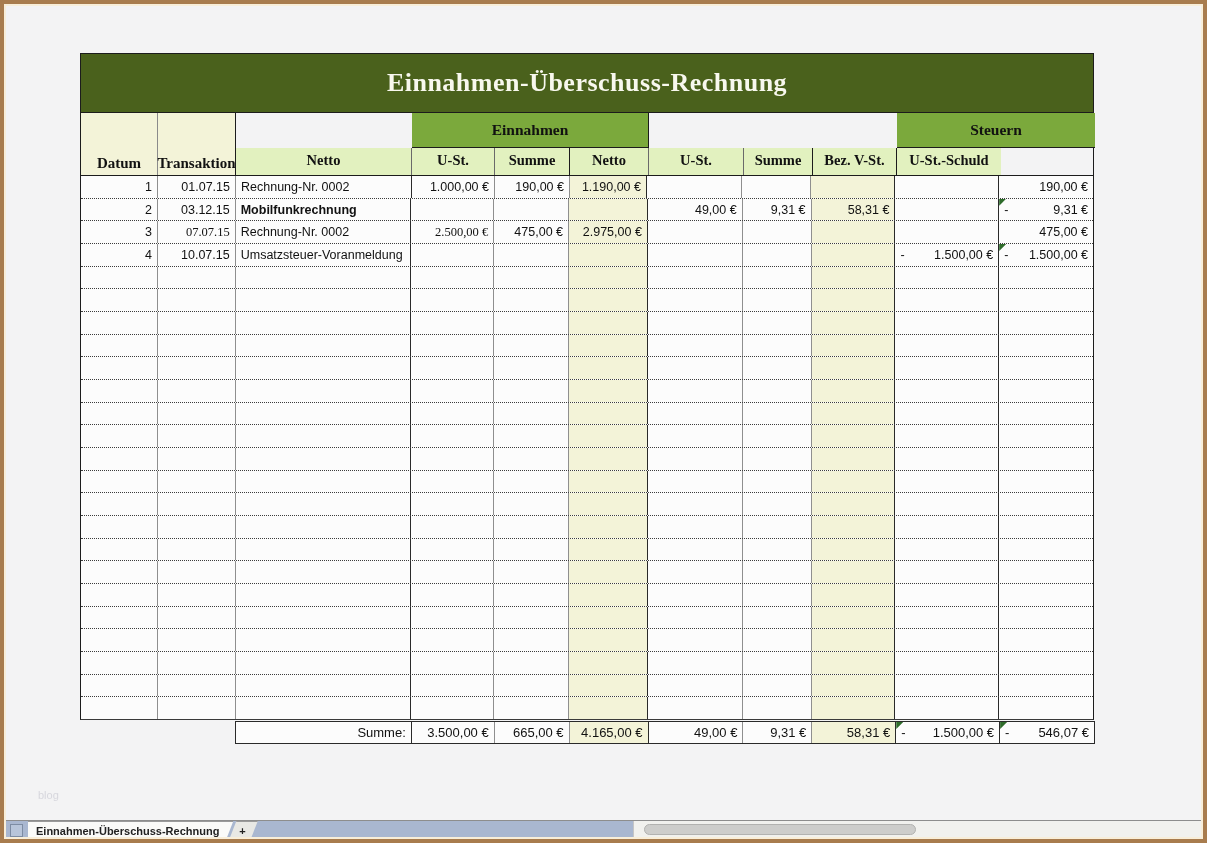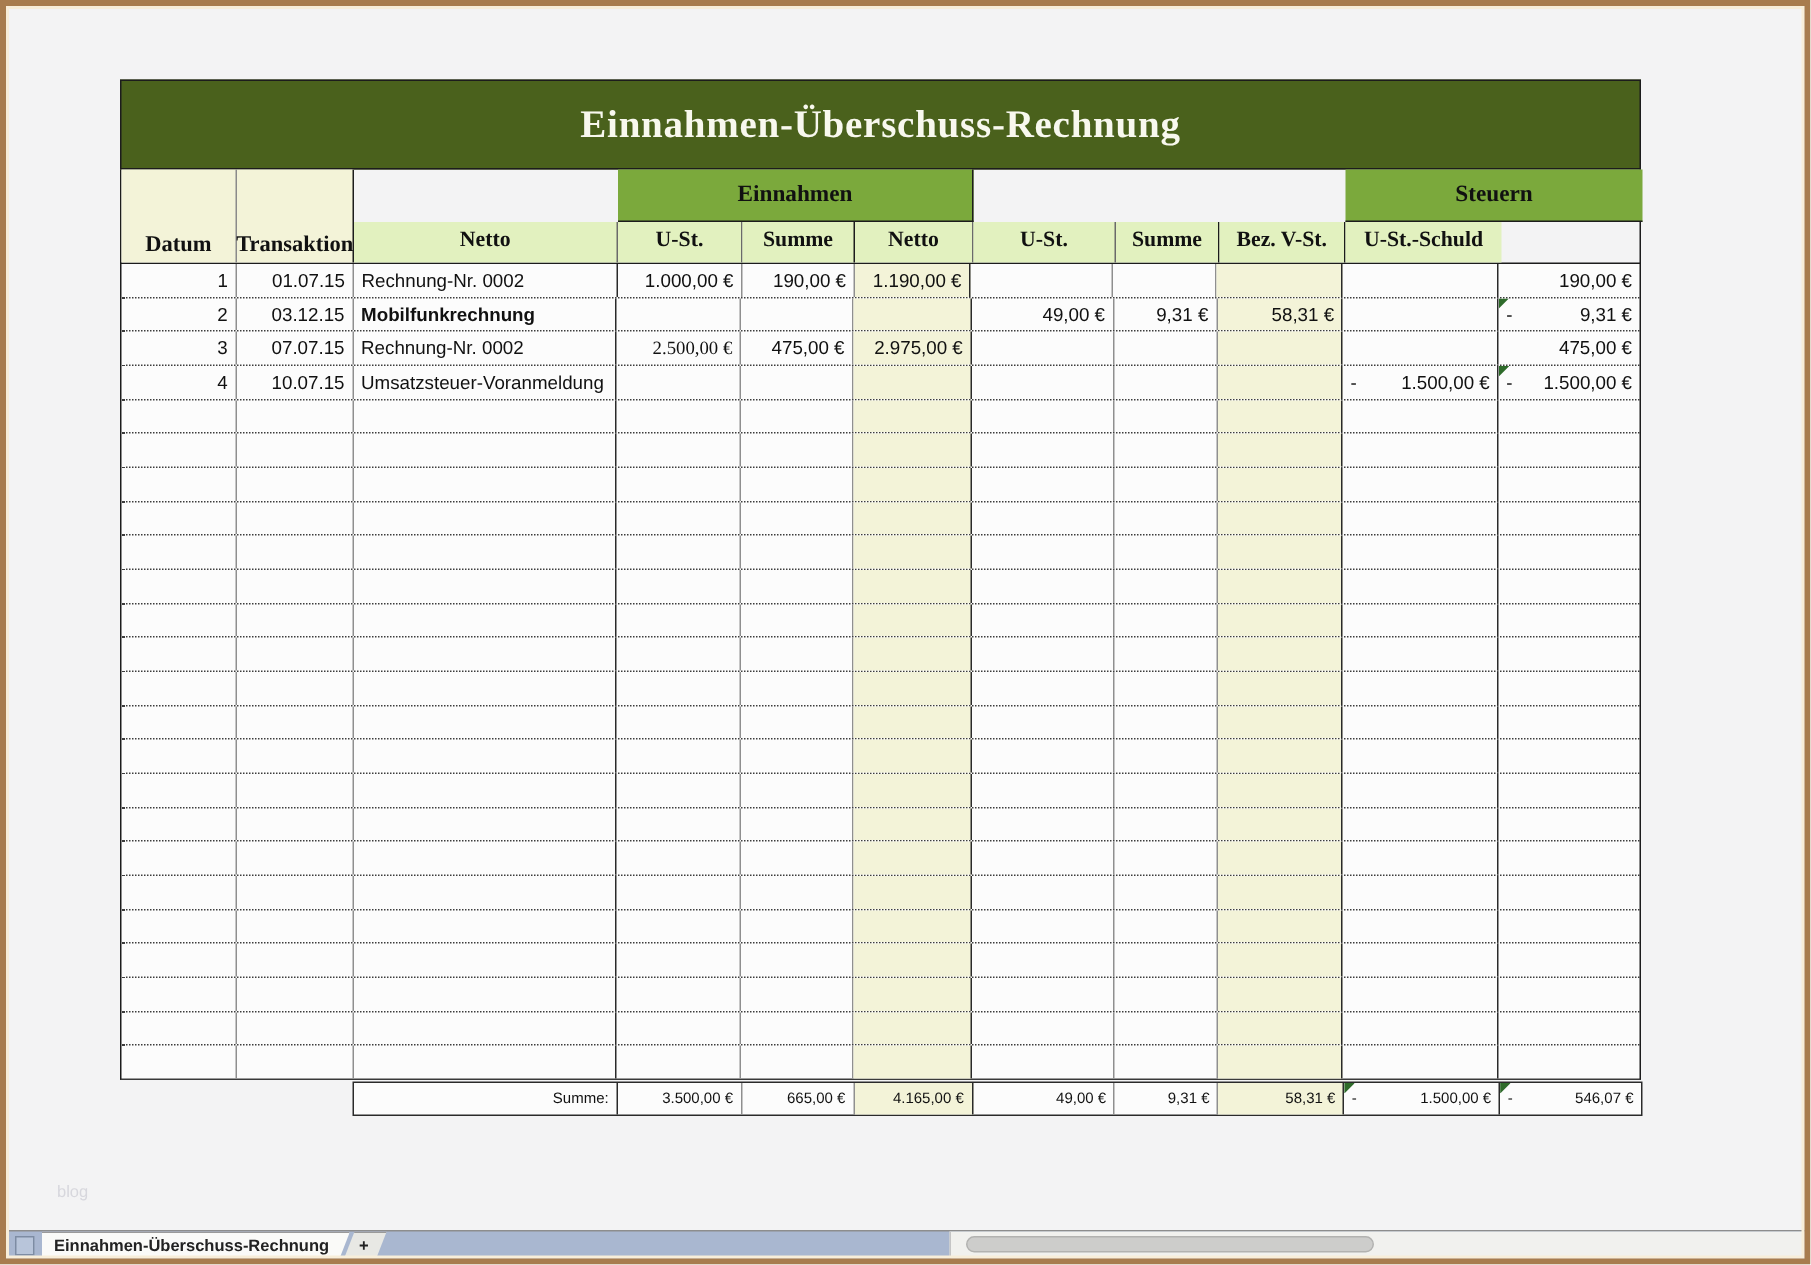--- a/index.html
+++ b/index.html
@@ -64,21 +64,21 @@
   .tri {
     position:absolute; left:0; top:0; width:7px; height:7px;
     background:#2e6b2a; clip-path:polygon(0 0,100% 0,0 100%);
   }
   .neg-minus { margin-right:auto; }
 
   .sumrow {
     margin-left:155px; width:860px; height:23px; display:flex;
     border:1px solid #2a2a2a; background:#fcfcfc; margin-top:1px;
   }
-  .sumrow .cell { font-size:10px; }
+  .sumrow .cell { font-size:13px; }
   .sum-label { justify-content:flex-end; font-size:13px; }
 
   
   .sheetbar {
     position:absolute; left:4px; right:4px; bottom:4px; height:19px;
     background:#a9b7d0; border-top:1px solid #8d8d8d; display:flex; align-items:stretch;
   }
   .corner-box {
     width:13px; height:13px; margin:3px 5px 0 6px;
     background:#b8c5da; border:1px solid #7d8ca3;
@@ -158,21 +158,21 @@
         <div class="cell dark cream" style="width: 84px;">58,31 €</div>
         <div class="cell dark" style="width: 104px;"></div>
         <div class="cell end" style="width: 94px;">
           <span class="tri"></span>
           <span class="neg-minus">-</span>
           <span>9,31 €</span>
         </div>
       </div>
       <div class="trow">
         <div class="cell" style="width: 77px;">3</div>
-        <div class="cell" style="width: 78px;">07.07.15</div>
+        <div class="cell" style="width: 78px; font-family: Liberation Serif, serif;">07.07.15</div>
         <div class="cell al dark" style="width: 176px;">Rechnung-Nr. 0002</div>
         <div class="cell" style="width: 83px; font-family: Liberation Serif, serif;">2.500,00 €</div>
         <div class="cell" style="width: 75px;">475,00 €</div>
         <div class="cell dark cream" style="width: 79px;">2.975,00 €</div>
         <div class="cell" style="width: 95px;"></div>
         <div class="cell" style="width: 69px;"></div>
         <div class="cell dark cream" style="width: 84px;"></div>
         <div class="cell dark" style="width: 104px;"></div>
         <div class="cell end" style="width: 94px;">475,00 €</div>
       </div>

